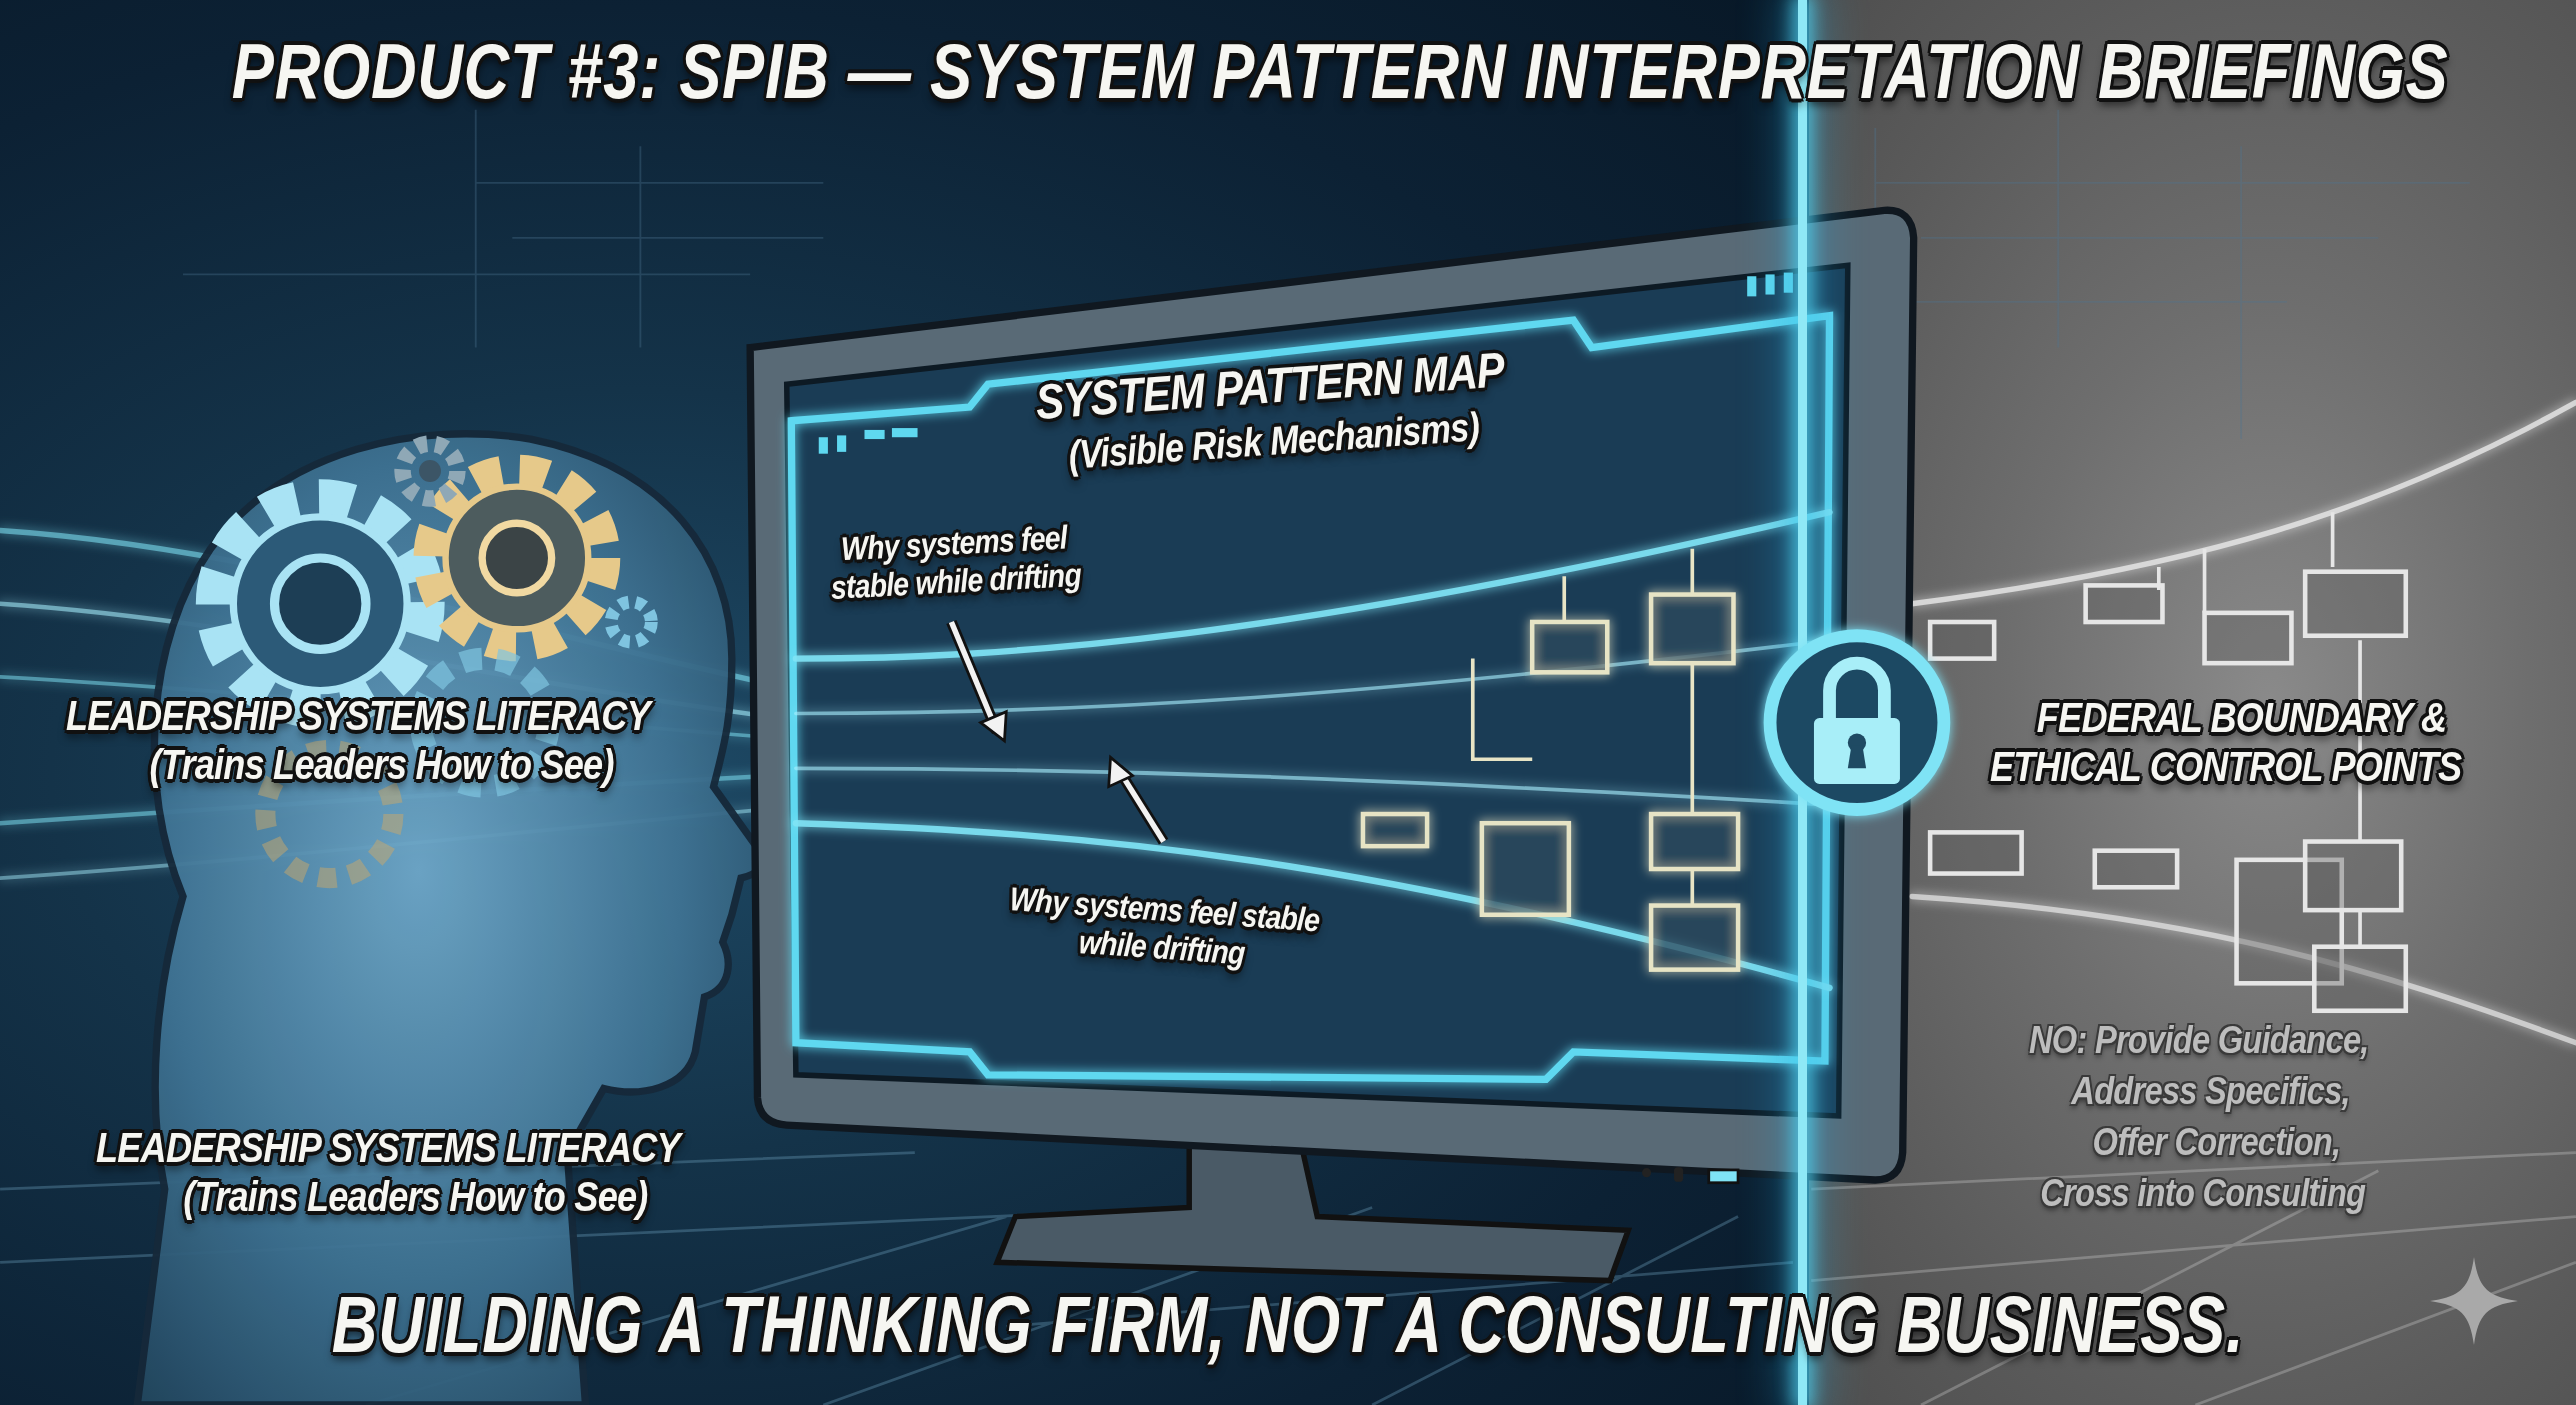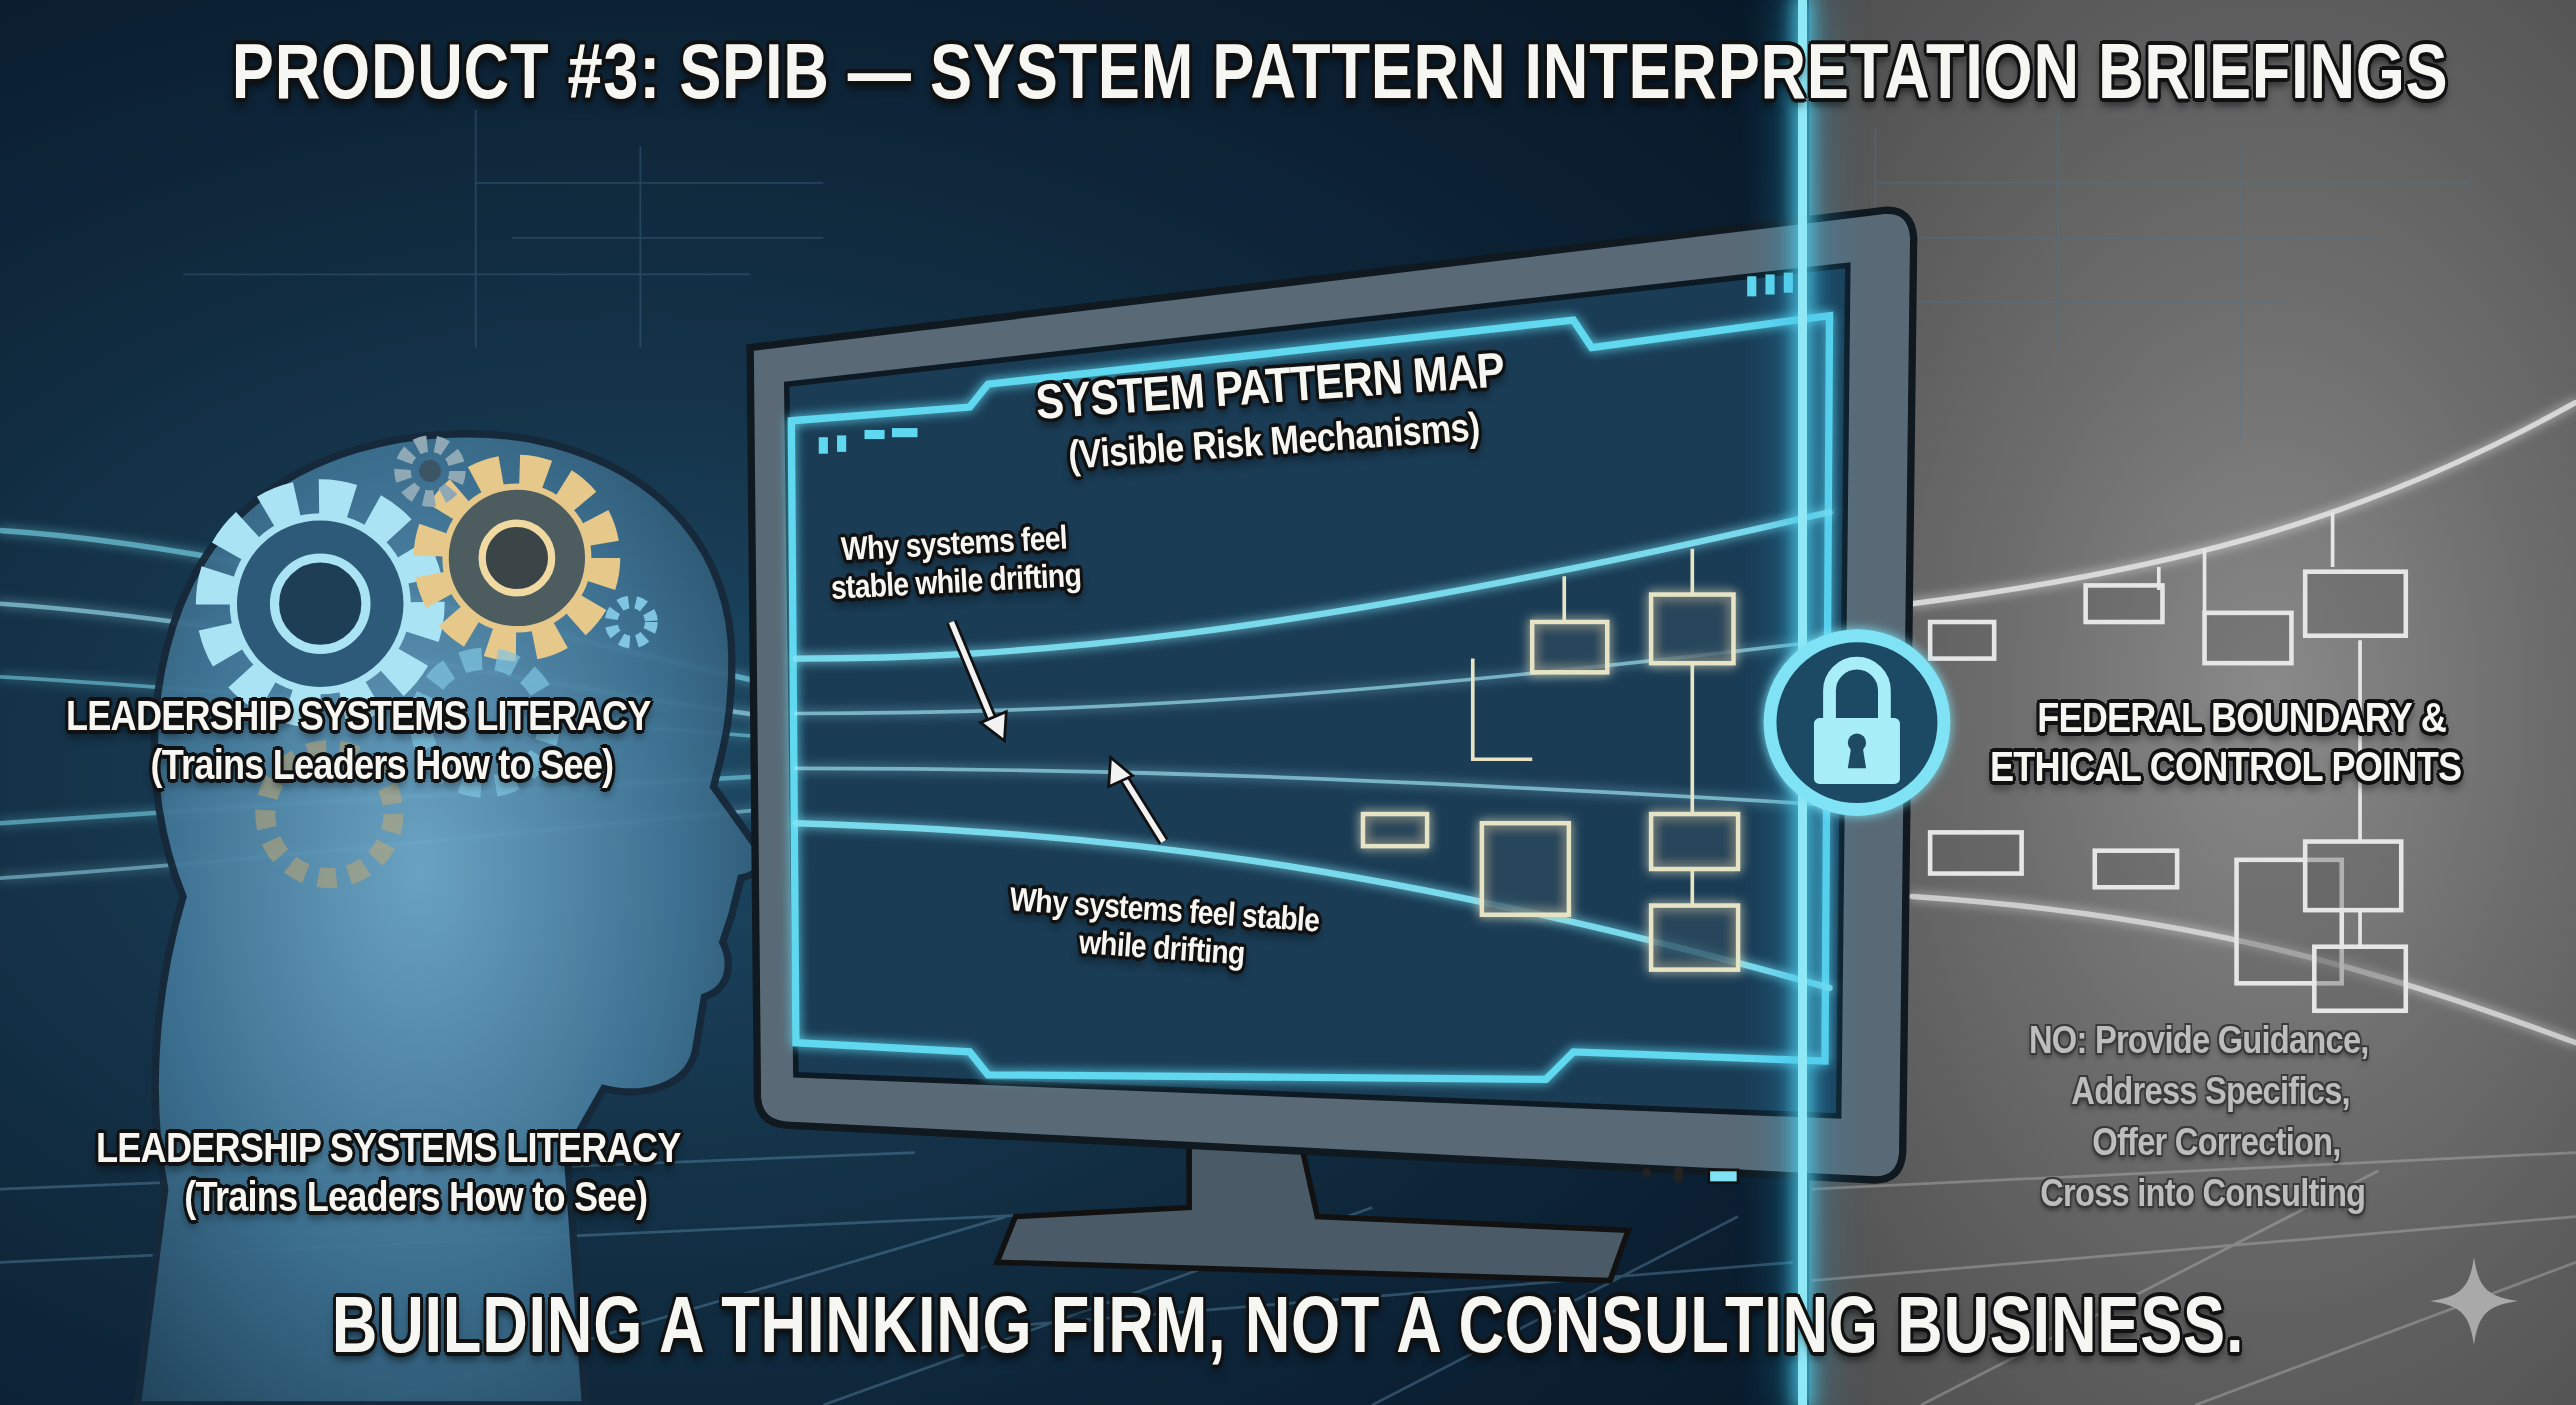--- a/index.html
+++ b/index.html
@@ -1,17 +1,17 @@
 <!DOCTYPE html>
 <html style="font-size:14.6px"><head>
 <meta charset="utf-8">
 <style>
   html, body { margin:0; padding:0; }
   body { width:2576px; height:1405px; overflow:hidden; position:relative; background:#0d2236; font-family:"Liberation Sans", sans-serif; }
-  .scene { position:absolute; inset:0; overflow:hidden; }
+  .scene { position:absolute; inset:0; overflow:hidden;font-style:italic; }
   .bg-left { position:absolute; left:0; top:0; width:1809px; height:1405px;
     background: radial-gradient(ellipse at 35% 55%, #1e4a66 0%, #143349 35%, #0c2134 70%, #081827 100%); }
   .bg-right { position:absolute; left:1809px; top:0; right:0; height:1405px;
     background: radial-gradient(ellipse at 60% 50%, #8a8a8a 0%, #6e6e6e 40%, #5a5a5a 75%, #4e4e4e 100%); }
   .divider { position:absolute; left:1798px; top:0; width:9.1px; height:1405px; background:#8fe8f6;
     box-shadow:0 0 16.5px 5.5px rgba(80,210,240,0.8), 0 0 46px 12.8px rgba(40,170,220,0.45); }
   svg.layer { position:absolute; left:0; top:0; }
   .txt { position:absolute; color:#f6f6f2; font-weight:700; text-align:center; white-space:nowrap;
     text-shadow: -2.7px -2.7px 0 #111, 2.7px -2.7px 0 #111, -2.7px 2.7px 0 #111, 2.7px 2.7px 0 #111, 0 3.7px 0 #111, 0 -3.7px 0 #111, 3.7px 0 0 #111, -3.7px 0 0 #111, 0 7.3px 9.1px rgba(0,0,0,0.6);
     letter-spacing:-0.9px; }

